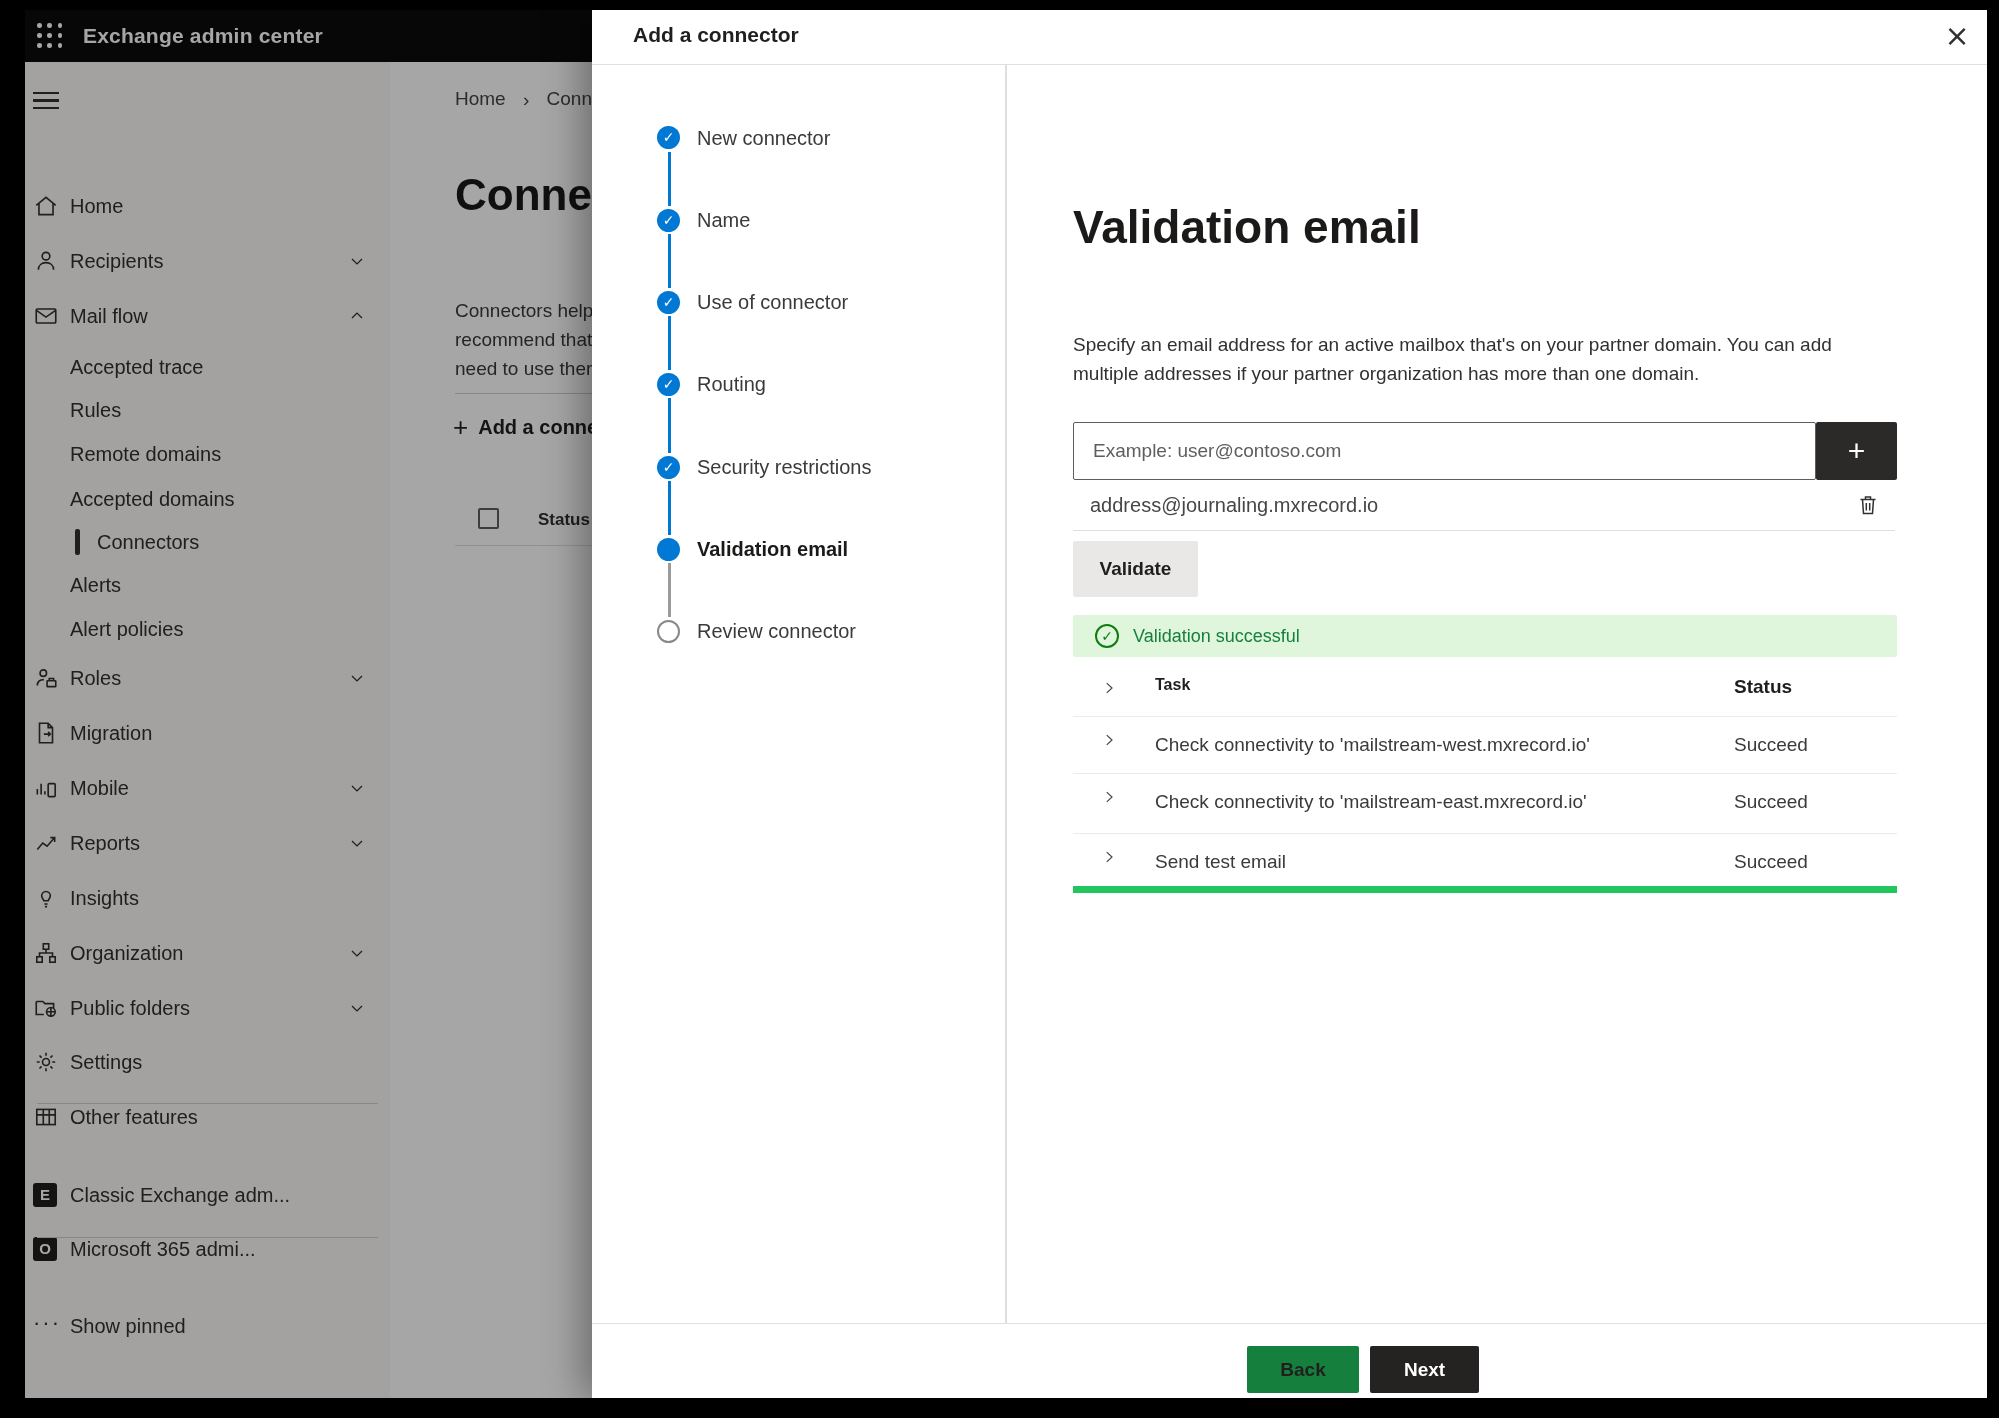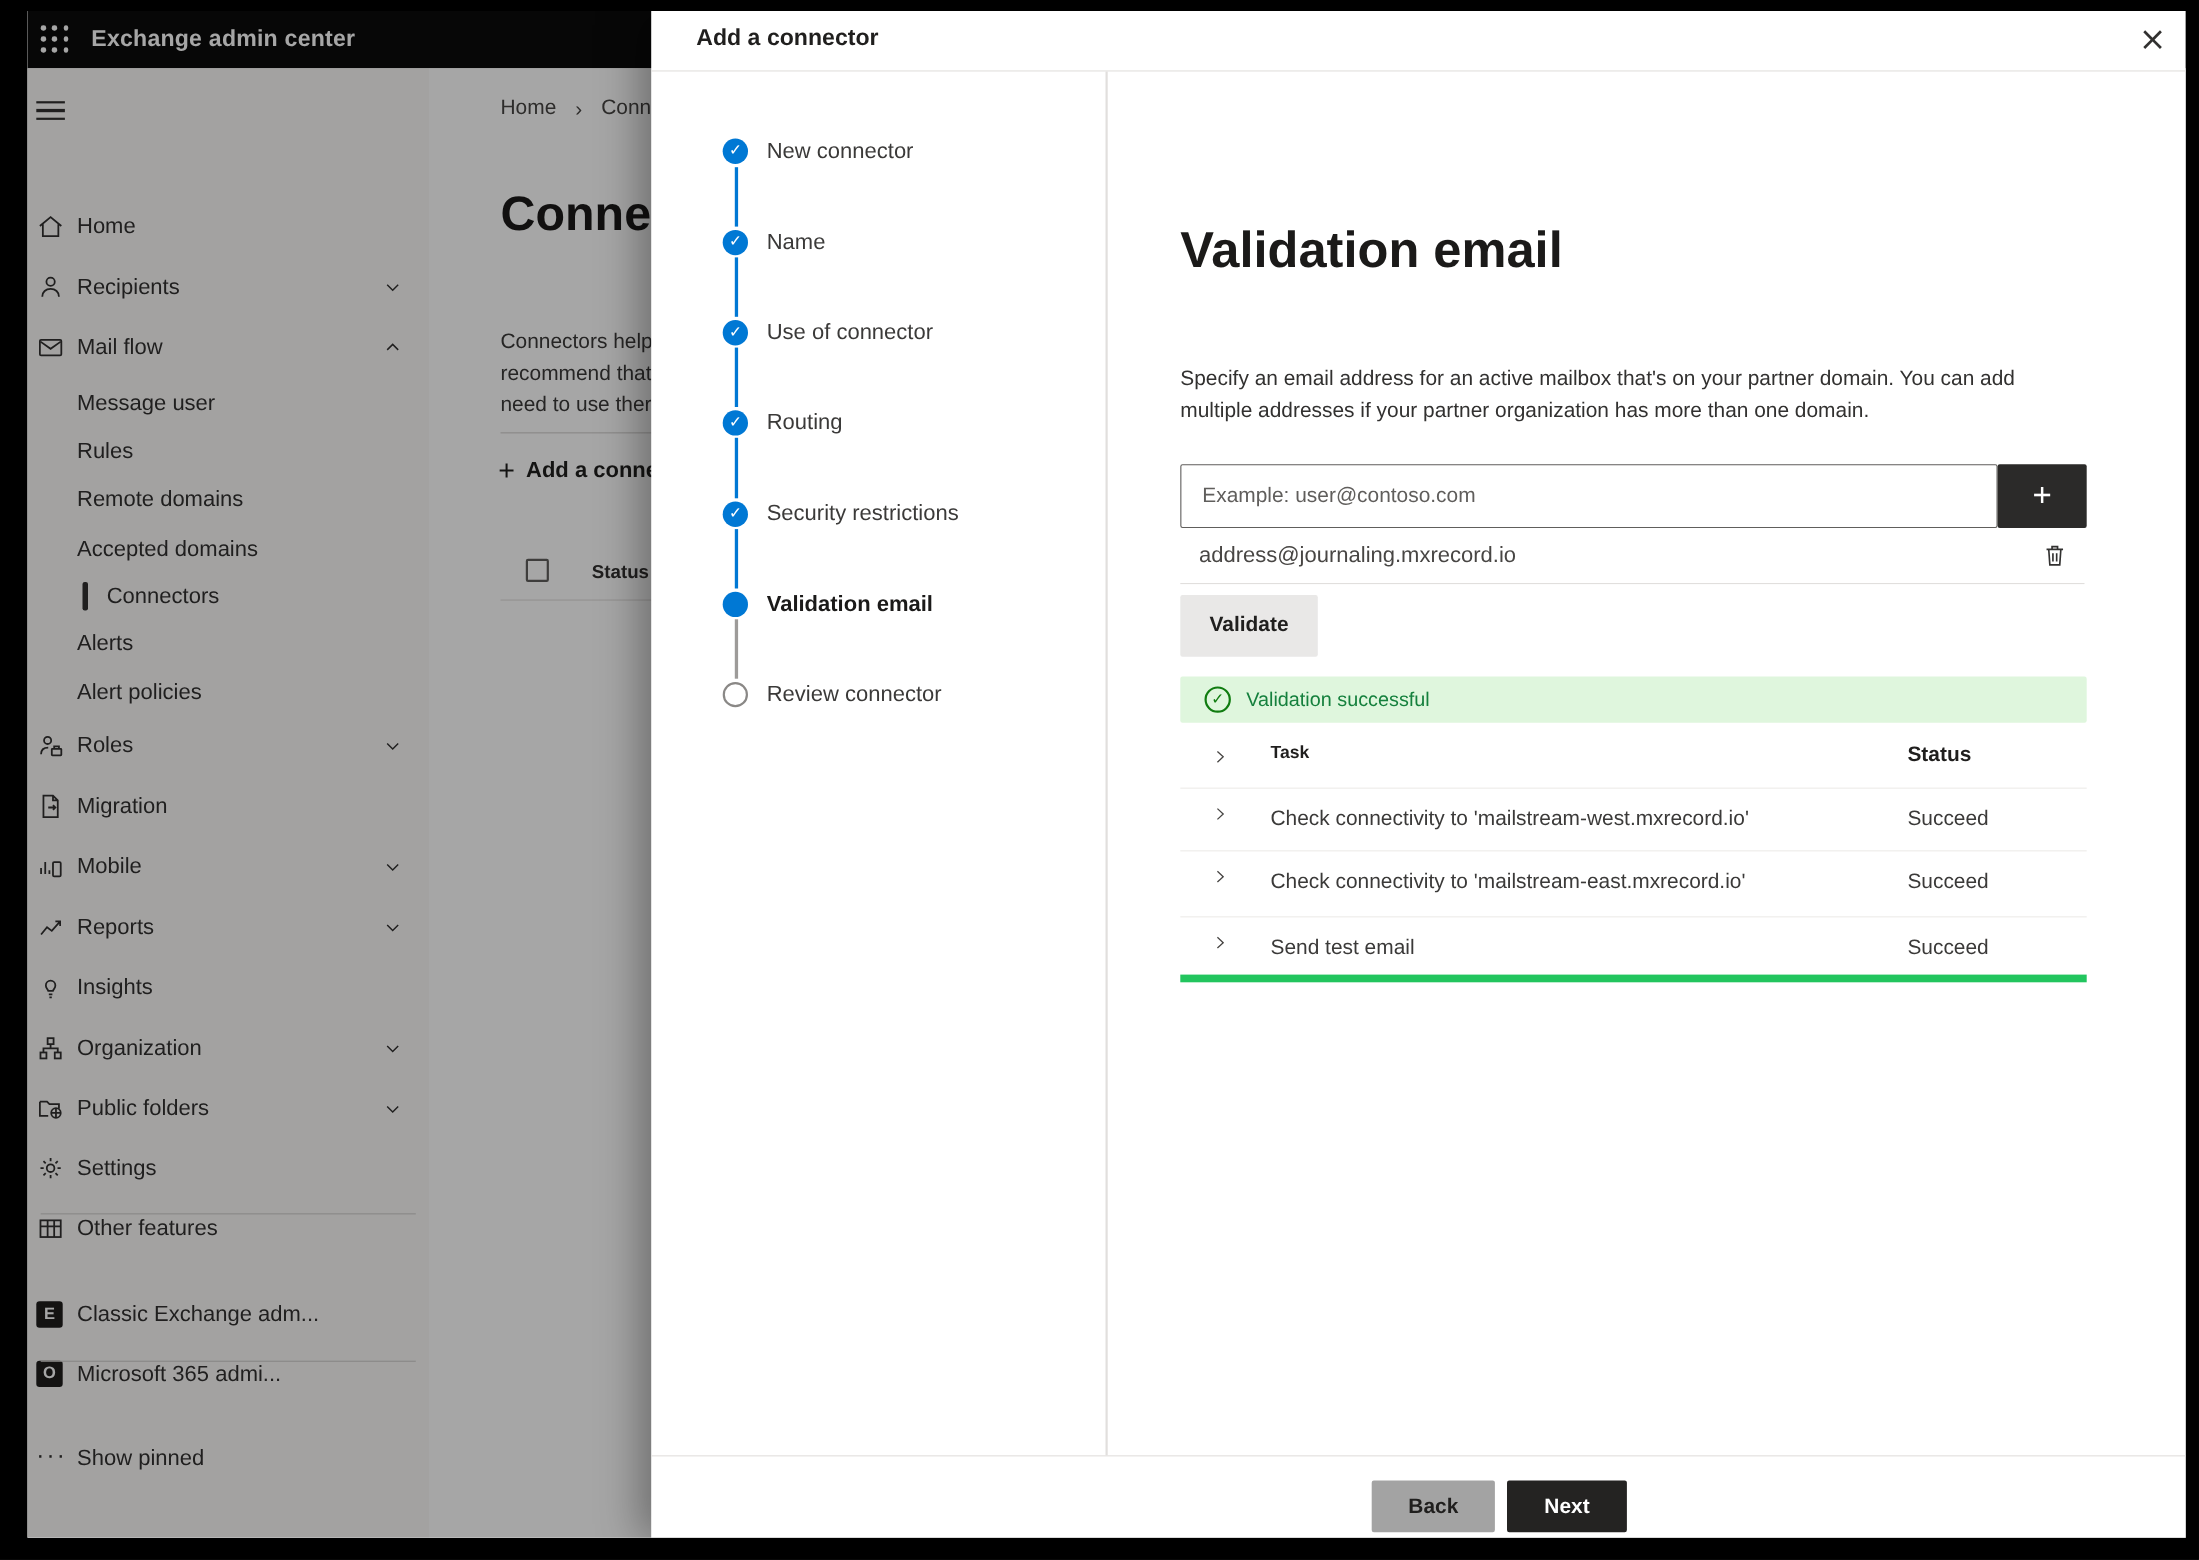--- a/index.html
+++ b/index.html
@@ -84,21 +84,21 @@
   .t-chev svg { width:18px; height:18px; stroke:#484644; fill:none; stroke-width:1.6; }
   .t-hdr { position:absolute; left:0; top:0; width:100%; height:51px; }
   .t-hdr .h-task { position:absolute; left:82px; top:11px; font-size:16px; font-weight:700; color:#201f1e; }
   .t-hdr .h-status { position:absolute; left:661px; top:11px; font-size:19px; font-weight:700; color:#201f1e; }
   .t-row { position:absolute; left:0; width:100%; height:57px; border-top:1px solid #edebe9; }
   .t-row .cell-task { position:absolute; left:82px; top:17px; font-size:19px; color:#3b3a39; white-space:nowrap; }
   .t-row .cell-status { position:absolute; left:661px; top:17px; font-size:19px; color:#3b3a39; }
 
   
   .ftr-div { position:absolute; left:0; top:1313px; width:100%; height:1px; background:#e1dfdd; }
-  .back-btn { position:absolute; left:655px; top:1336px; width:112px; height:47px; background:#a3a3a3; color:#201f1e; border:none; border-radius:2px; font-size:19px; font-weight:600; cursor:pointer; font-family:"Liberation Sans","DejaVu Sans",sans-serif; }
+  .back-btn { position:absolute; left:655px; top:1336px; width:112px; height:47px; background:#15803d; color:#201f1e; border:none; border-radius:2px; font-size:19px; font-weight:600; cursor:pointer; font-family:"Liberation Sans","DejaVu Sans",sans-serif; }
   .next-btn { position:absolute; left:778px; top:1336px; width:109px; height:47px; background:#242322; color:#fff; border:none; border-radius:2px; font-size:19px; font-weight:600; cursor:pointer; font-family:"Liberation Sans","DejaVu Sans",sans-serif; }
 </style>
 </head>
 <body>
 
 <div id="app">
 
   <div class="topbar">
     <div class="waffle">
       <i></i>
@@ -141,21 +141,21 @@
       <span class="nav-ico"><svg viewBox="0 0 24 24">
             <rect x="3" y="5.5" width="18" height="13" rx="1"></rect>
             <path d="M3.5 7l8.5 6 8.5-6"></path>
           </svg></span>
       <span class="nav-lbl">Mail flow</span>
       <span class="nav-chev"><svg viewBox="0 0 24 24">
             <path d="M6 14.5l6-6 6 6"></path>
           </svg></span>
     </div>
     <div class="nav-item sub" style="top:283px">
-      <span class="nav-lbl">Message user</span>
+      <span class="nav-lbl">Accepted trace</span>
     </div>
     <div class="nav-item sub" style="top:326px">
       <span class="nav-lbl">Rules</span>
     </div>
     <div class="nav-item sub" style="top:370px">
       <span class="nav-lbl">Remote domains</span>
     </div>
     <div class="nav-item sub" style="top:415px">
       <span class="nav-lbl">Accepted domains</span>
     </div>

